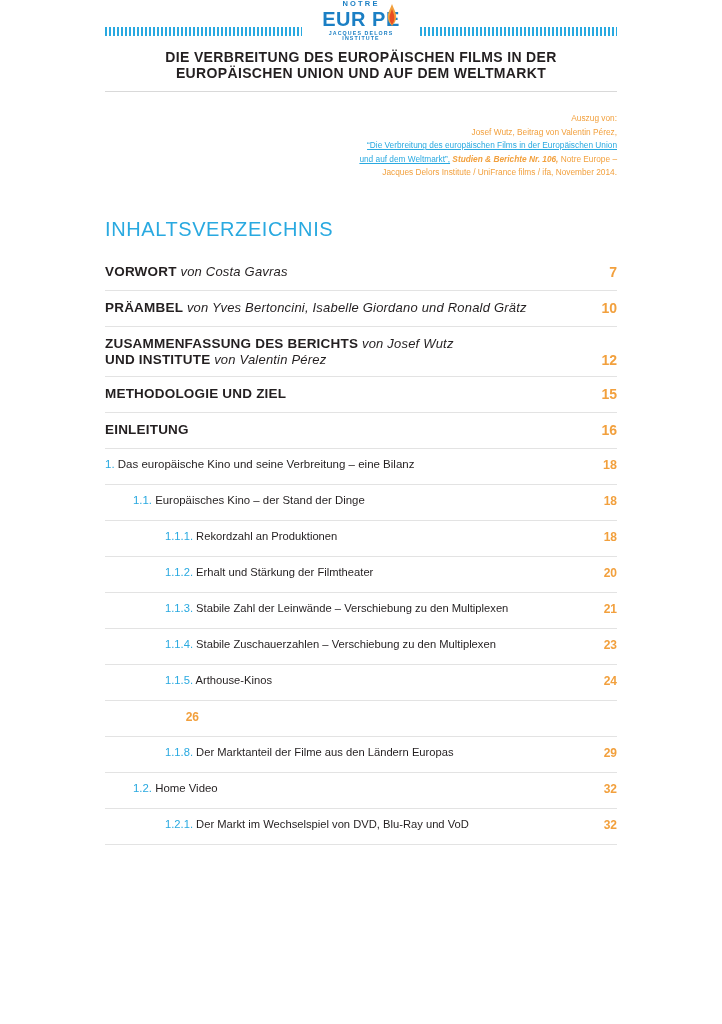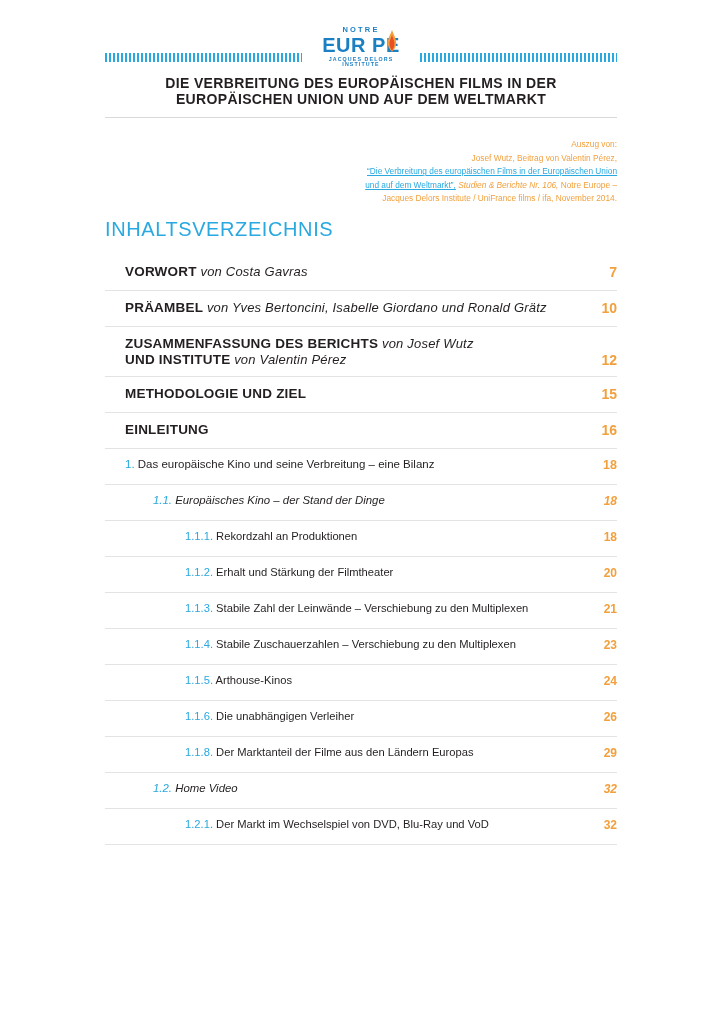--- a/index.html
+++ b/index.html
@@ -18,21 +18,20 @@
   .page {
     width: 722px;
     height: 1024px;
     position: relative;
     box-sizing: border-box;
     padding: 0 105px;
   }
 
   
   .logo-block {
-    padding-top: 26px;
     display: flex;
     justify-content: center;
     align-items: flex-start;
   }
   .logo {
     position: relative;
     width: 104px;
     text-align: center;
     line-height: 1;
   }
@@ -102,46 +101,46 @@
     font-size: 8.3px;
     line-height: 13.5px;
     color: #f2a03d;
   }
   .source .link {
     color: #29a9e0;
     text-decoration: underline;
   }
   .source .ital {
     font-style: italic;
+    font-weight: bold;
   }
 
   
   .toc-heading {
-    margin-top: 12px;
+    margin-top: 38px;
     color: #29a9e0;
     font-size: 20px;
     letter-spacing: 0.6px;
     font-weight: normal;
   }
 
   
   .toc {
     margin-top: 14px;
   }
   .toc-row {
     display: flex;
     align-items: flex-start;
     border-bottom: 1px solid #e3e3e3;
     padding: 9px 0 8px 0;
     min-height: 18px;
   }
   .toc-label {
     flex: 1;
     color: #231f20;
-    margin-left: 20px;
   }
   .toc-page {
     color: #f2a03d;
     font-weight: bold;
     width: 34px;
     text-align: right;
     flex: none;
   }
 
   
@@ -157,21 +156,21 @@
     font-size: 13px;
   }
 
   .lvl-0b .toc-label {
     font-size: 11.5px;
     font-weight: normal;
     color: #231f20;
   }
   .lvl-0b .toc-page { font-size: 12.5px; }
 
-  .lvl-1 { padding-left: 28px; font-style: italic; }
+  .lvl-1 { padding-left: 28px; }
   .lvl-1 .toc-label { font-size: 11.4px; }
   .lvl-1 .toc-page { font-size: 12px; }
 
   .lvl-2 { padding-left: 60px; }
   .lvl-2 .toc-label { font-size: 11.2px; }
   .lvl-2 .toc-page { font-size: 12px; }
 
   .num-blue { color: #29a9e0; }
 
   .toc-row.two-line .toc-label { line-height: 16px; }
@@ -272,21 +271,20 @@
       <div class="toc-label"><span class="num-blue">1.1.4.</span> <span>Stabile Zuschauerzahlen – Verschiebung zu den Multiplexen</span></div>
       <div class="toc-page">23</div>
     </div>
 
     <div class="toc-row lvl-2">
       <div class="toc-label"><span class="num-blue">1.1.5.</span> <span>Arthouse-Kinos</span></div>
       <div class="toc-page">24</div>
     </div>
 
     <div class="toc-row lvl-2">
-      <div class="toc-label"><span class="num-blue">1.1.6.</span> <span>Die unabhängigen Verleiher</span></div>
       <div class="toc-page">26</div>
     </div>
 
 
     <div class="toc-row lvl-2">
       <div class="toc-label"><span class="num-blue">1.1.8.</span> <span>Der Marktanteil der Filme aus den Ländern Europas</span></div>
       <div class="toc-page">29</div>
     </div>
 
 

